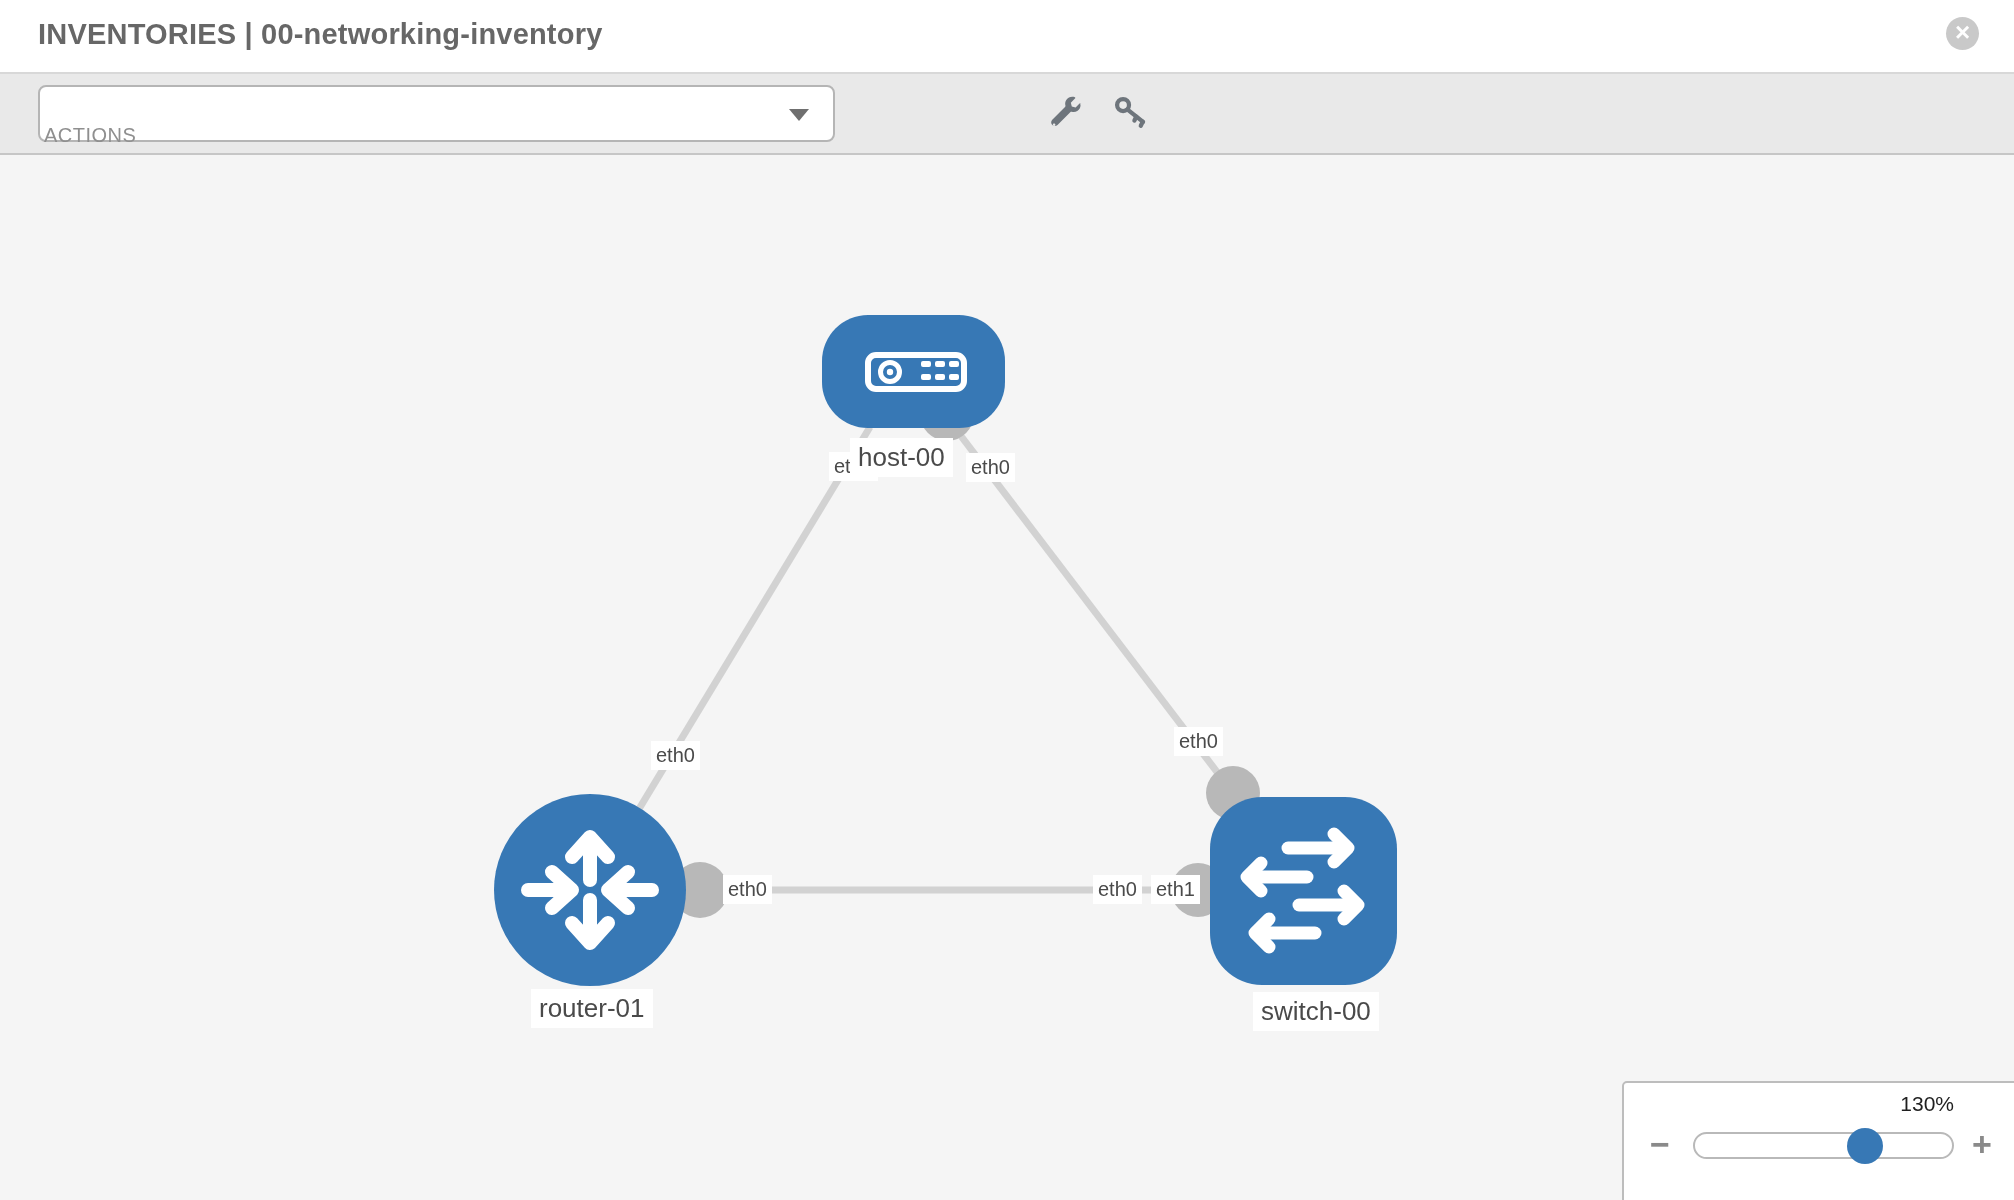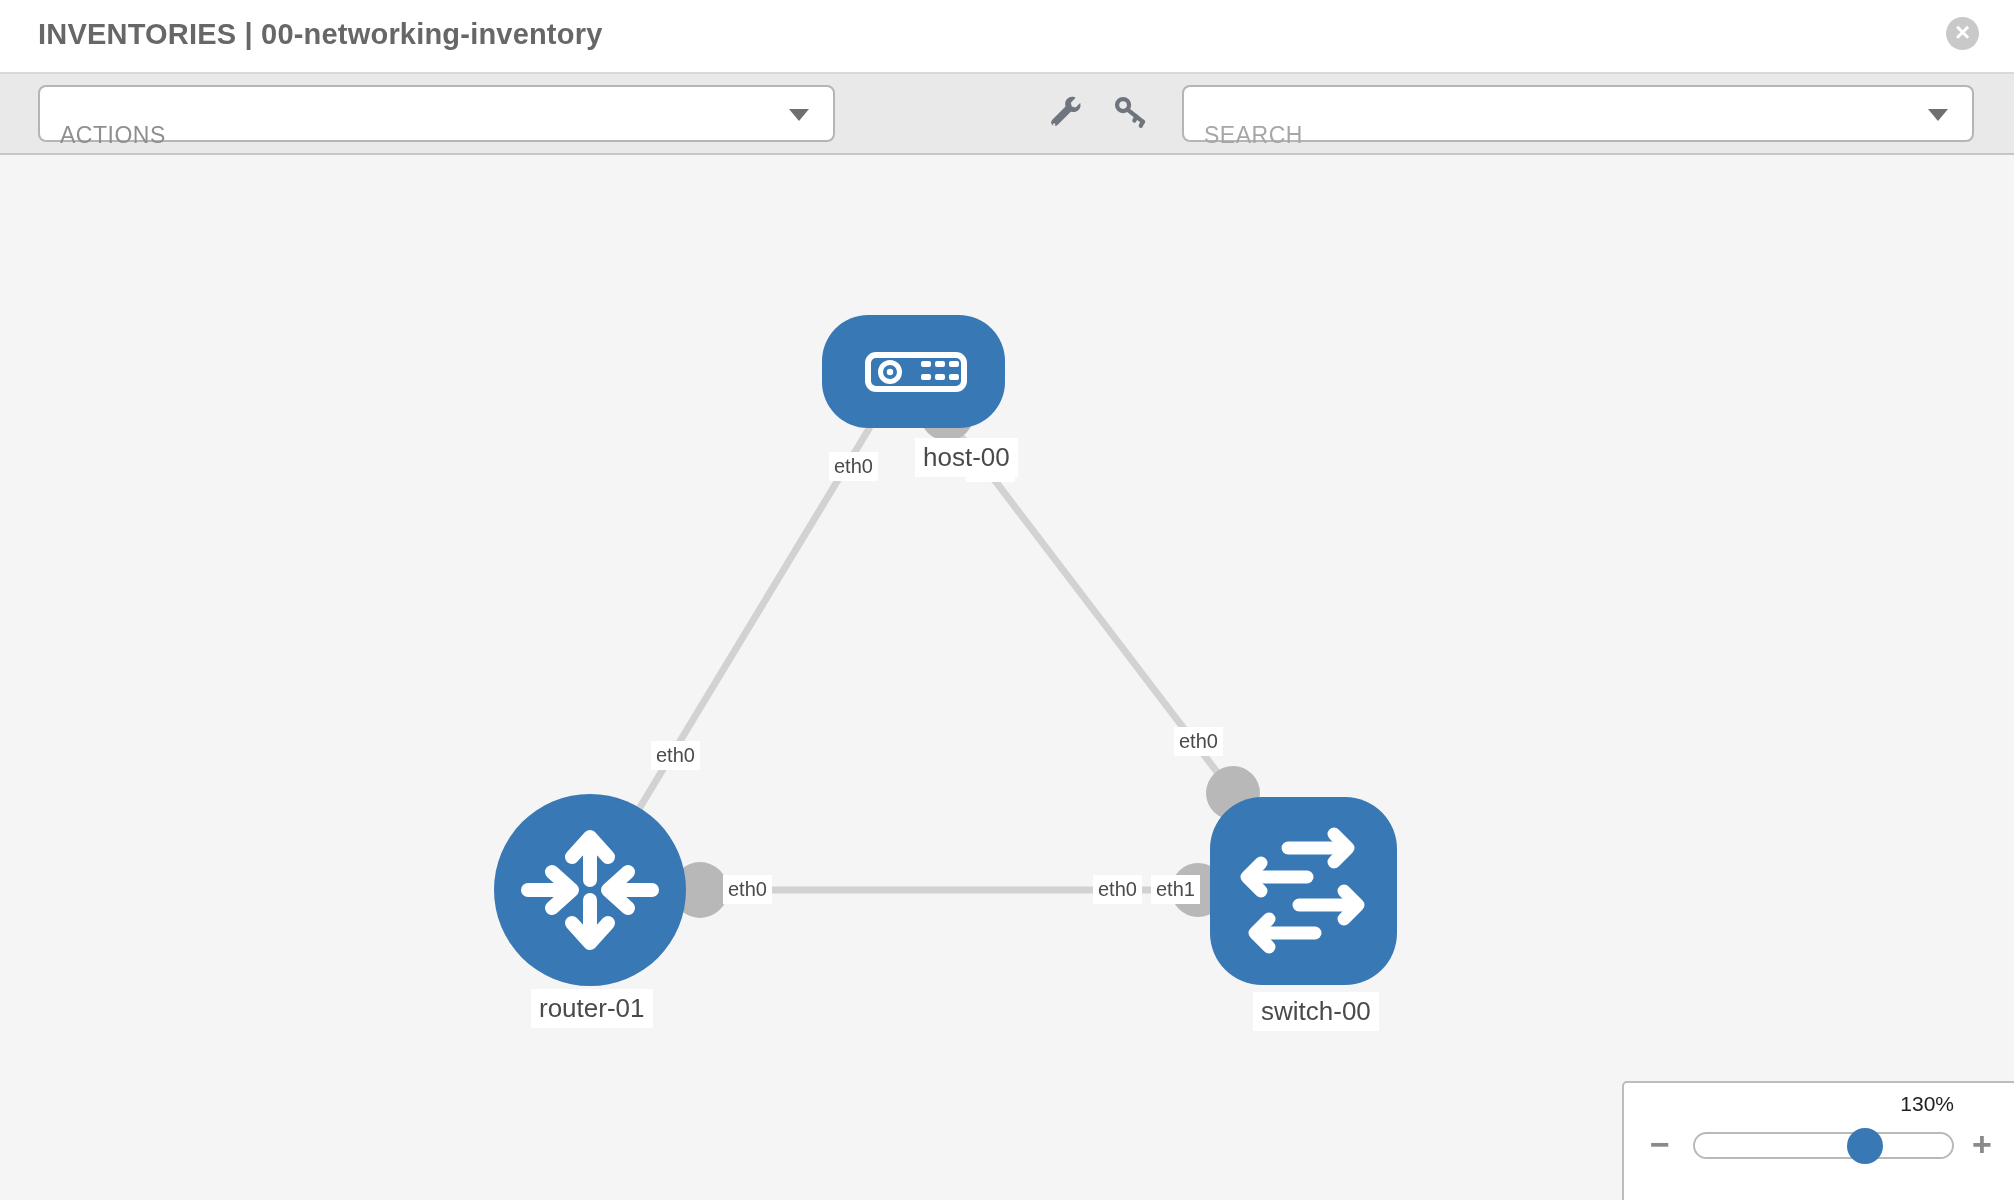--- a/index.html
+++ b/index.html
@@ -14,21 +14,21 @@
   .close-btn { position:absolute; left:1946px; top:17px; width:33px; height:33px;
                border-radius:50%; background:#c9c9c9; color:#ffffff; text-align:center;
                line-height:31px; font-size:26px; font-weight:bold; cursor:pointer; }
 
   
   .toolbar { position:absolute; left:0; top:74px; width:2014px; height:81px;
              background:#e9e9e9; border-bottom:2px solid #c6c6c6; }
   .select-box { position:absolute; top:11px; height:57px; background:#ffffff;
                 border:2px solid #b5b5b5; border-radius:8px; display:flex;
                 align-items:center; cursor:pointer; }
-  .select-box .lbl { padding-left:20px; font-size:23px; color:#8f8f8f; letter-spacing:0.5px;margin-top:43px; }
+  .select-box .lbl { padding-left:4px; font-size:20px; color:#8f8f8f; letter-spacing:0.5px;margin-top:43px; }
   .caret { position:absolute; right:24px; top:50%; margin-top:-5px; width:0; height:0;
            border-left:10px solid transparent; border-right:10px solid transparent;
            border-top:12px solid #6f6f6f; }
   .actions-box { left:38px; width:797px; }
   .search-box { left:1182px; width:792px; }
   .search-box .lbl { color:#a6a6a6; }
   .tool-icon { position:absolute; top:22px; width:34px; height:34px; cursor:pointer; }
   .wrench { left:1049px; }
   .key { left:1114px; }
 
@@ -79,24 +79,20 @@
 
     <svg class="tool-icon key" viewBox="0 0 24 24">
       <g stroke="#6e757c" stroke-width="3" fill="none" stroke-linecap="round">
         <circle cx="6.4" cy="6.4" r="4.2"></circle>
         <line x1="9.6" y1="9.6" x2="20.5" y2="18.3"></line>
         <line x1="15.8" y1="14.5" x2="14.4" y2="17.3"></line>
         <line x1="20.3" y1="18.1" x2="18.9" y2="21"></line>
       </g>
     </svg>
 
-    <div class="select-box search-box">
-      <span class="lbl">SEARCH</span>
-      <span class="caret"></span>
-    </div>
   </div>
 
   <div class="canvas">
 
     <svg class="topo" width="2014" height="1045" viewBox="0 0 2014 1045">
 
       <g stroke="#d2d2d2" stroke-width="7">
         <line x1="590" y1="735" x2="870" y2="272"></line>
         <line x1="948" y1="264" x2="1233" y2="638"></line>
         <line x1="590" y1="735" x2="1303" y2="735"></line>
@@ -148,21 +144,21 @@
           <line x1="1307" y1="722" x2="1262" y2="722"></line>
           <polyline points="1261,708 1247,722 1261,736"></polyline>
           <line x1="1299" y1="750" x2="1344" y2="750"></line>
           <polyline points="1344,736 1358,750 1344,764"></polyline>
           <line x1="1315" y1="778" x2="1270" y2="778"></line>
           <polyline points="1269,764 1255,778 1269,792"></polyline>
         </g>
       </g>
     </svg>
 
-    <div class="chip node-label" style="left:915px; top:283px;">host-00</div>
+    <div class="chip node-label" style="left:850px; top:283px;">host-00</div>
     <div class="chip node-label" style="left:531px; top:834px;">router-01</div>
     <div class="chip node-label" style="left:1253px; top:837px;text-align:center;">switch-00</div>
 
     <div class="chip chip-under" style="left:829px; top:297px;">eth0</div>
     <div class="chip" style="left:966px; top:298px;">eth0</div>
     <div class="chip" style="left:651px; top:586px;">eth0</div>
     <div class="chip" style="left:1174px; top:572px;">eth0</div>
     <div class="chip" style="left:723px; top:720px;">eth0</div>
     <div class="chip chip-under" style="left:1093px; top:720px;">eth0</div>
     <div class="chip chip-over" style="left:1120px; top:720px;">eth1</div>

